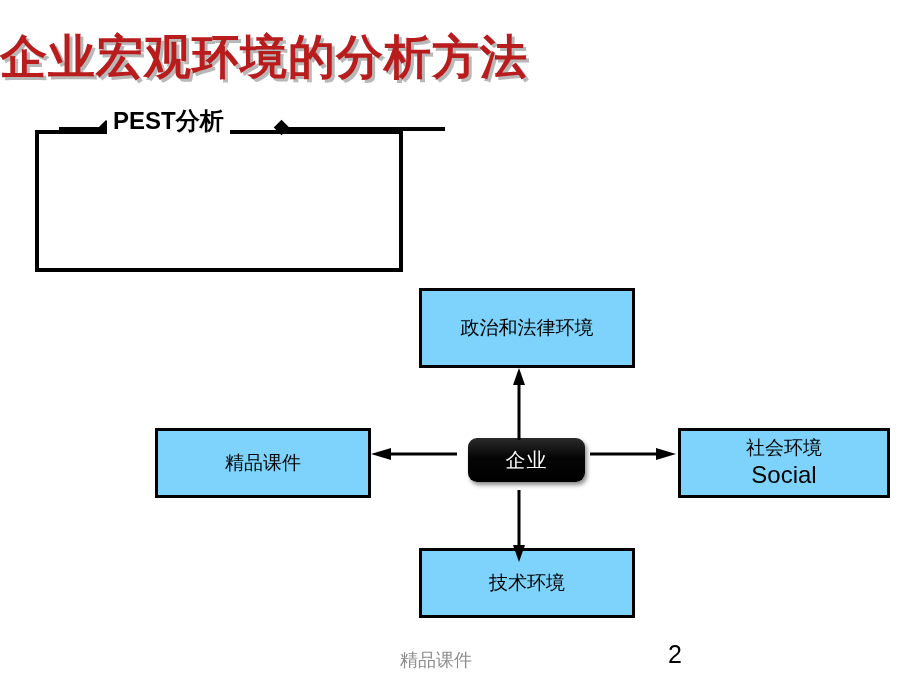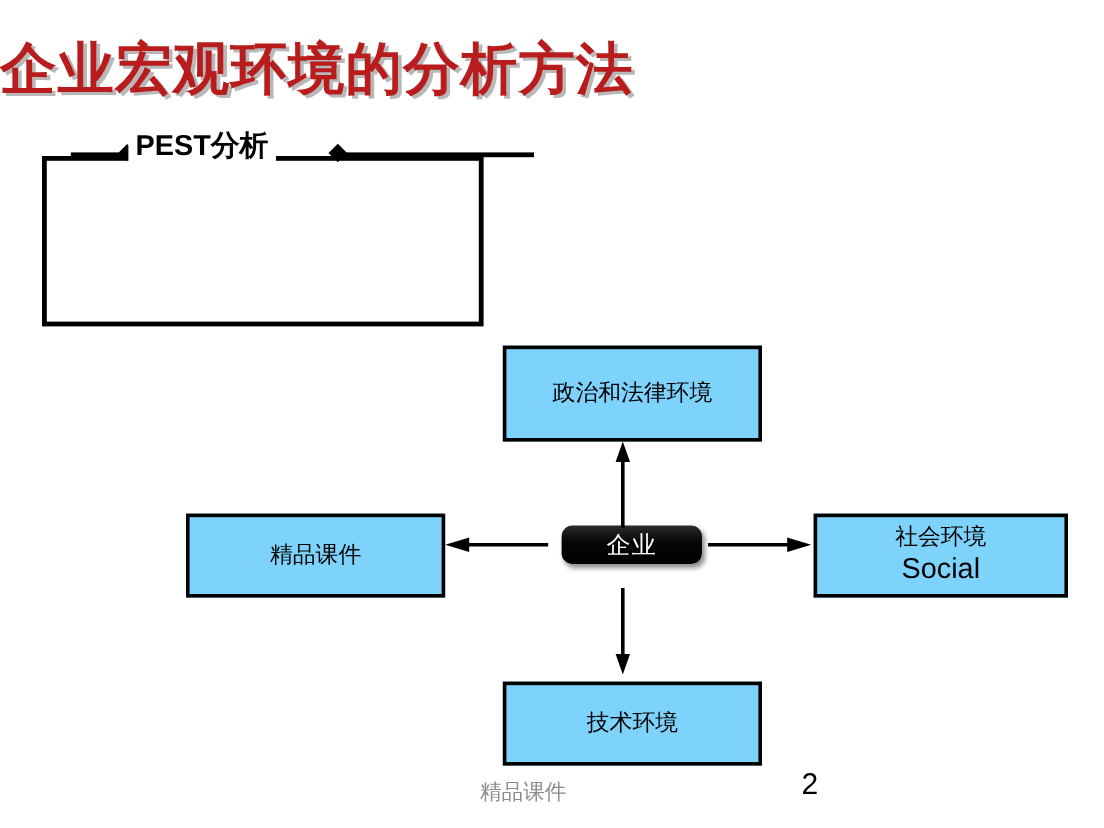--- a/index.html
+++ b/index.html
@@ -158,29 +158,29 @@
     margin-top: 1px;
   }
   .factor-en .cap {
     font-size: 30px;
     font-weight: bold;
     line-height: 1;
   }
   #box-political { left: 419px; top: 288px; width: 216px; height: 80px; }
   #box-economic  { left: 155px; top: 428px; width: 216px; height: 70px; }
   #box-social    { left: 678px; top: 428px; width: 212px; height: 70px; }
-  #box-technological { left: 419px; top: 568px; width: 216px; height: 70px; }
+  #box-technological { left: 419px; top: 548px; width: 216px; height: 70px; }
 
   
   #center-node {
     position: absolute;
     left: 468px;
     top: 438px;
     width: 117px;
-    height: 32px;
+    height: 44px;
     border-radius: 9px;
     background: linear-gradient(180deg, #2b2b2b 0%, #050505 45%, #000000 100%);
     box-shadow: 2px 3px 4px rgba(0,0,0,0.45);
     display: flex;
     align-items: center;
     justify-content: center;
   }
   #center-node-label {
     font-size: 20px;
     color: #ffffff;

